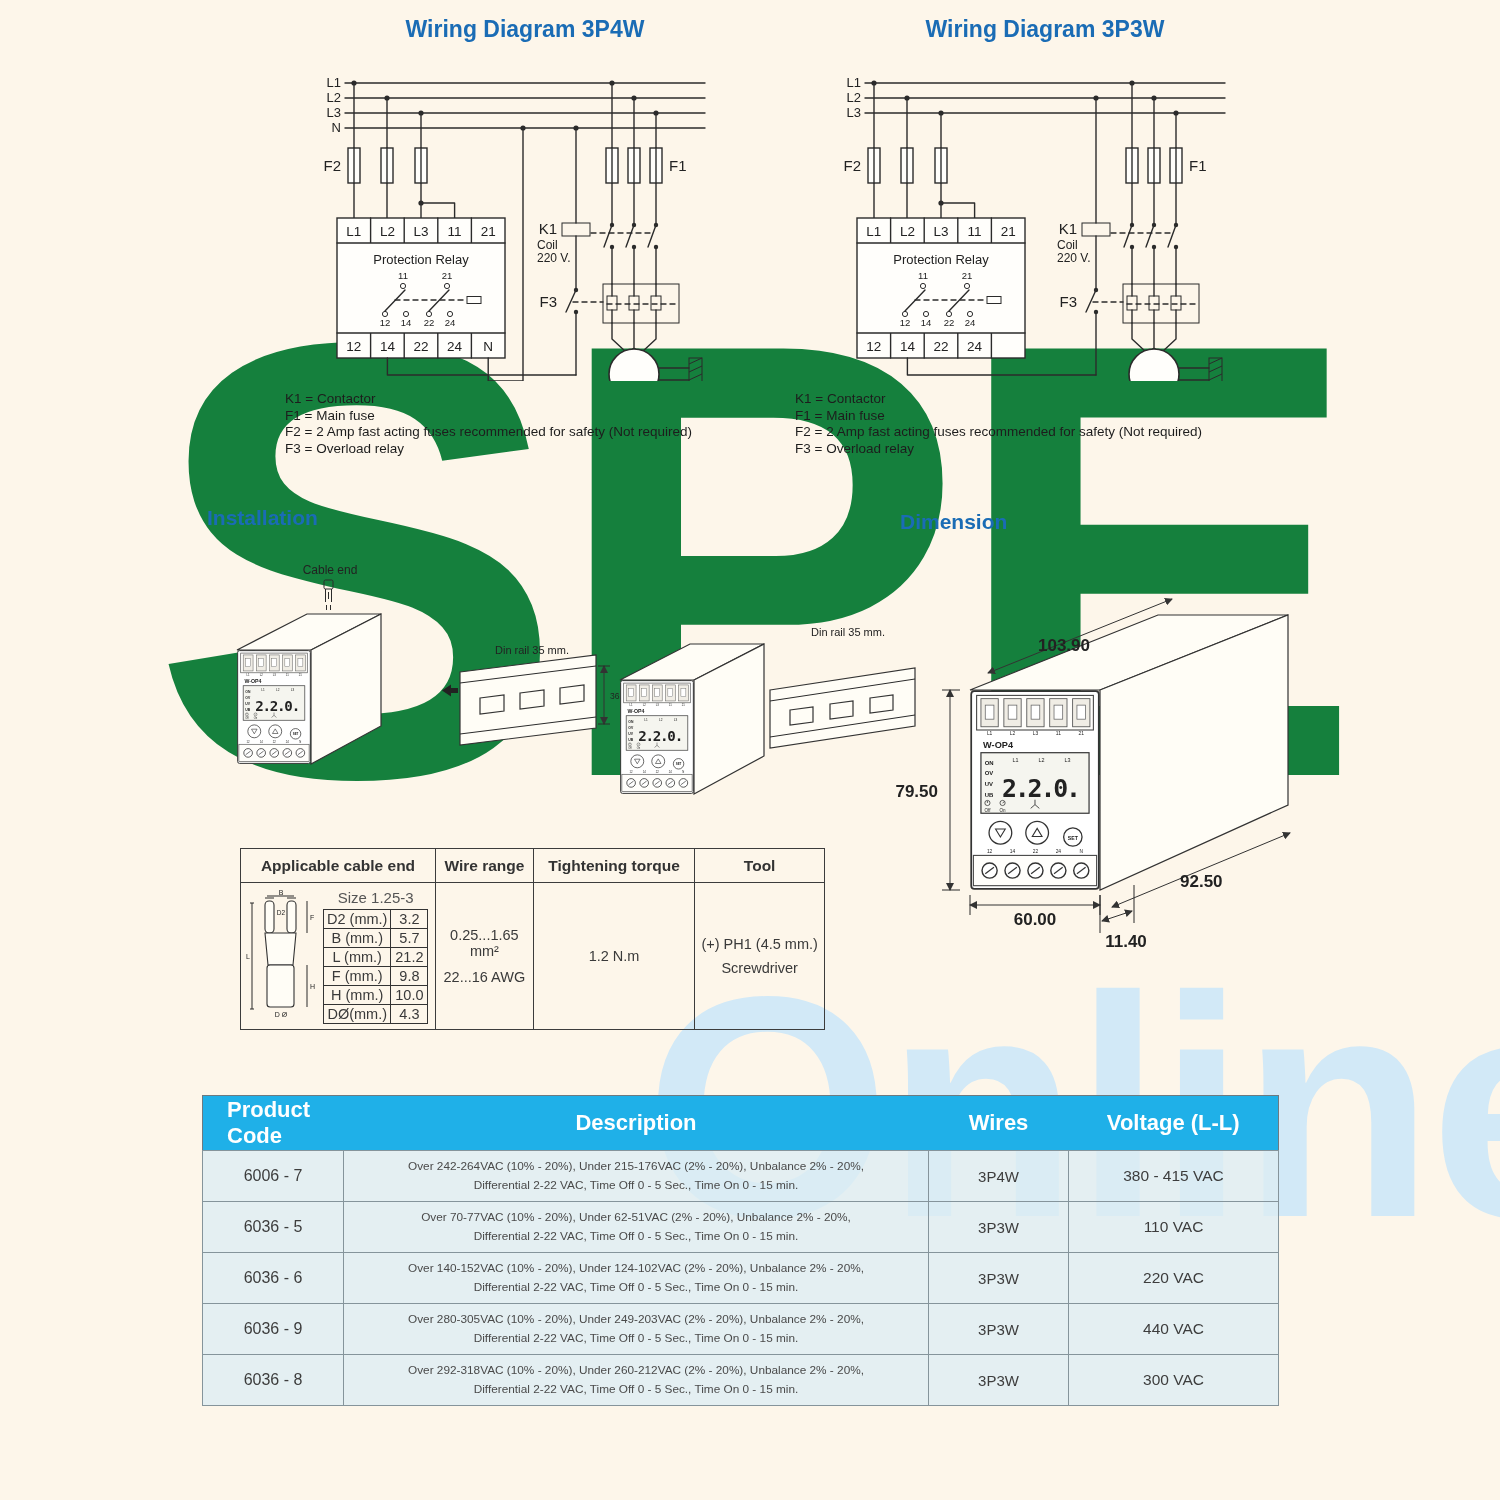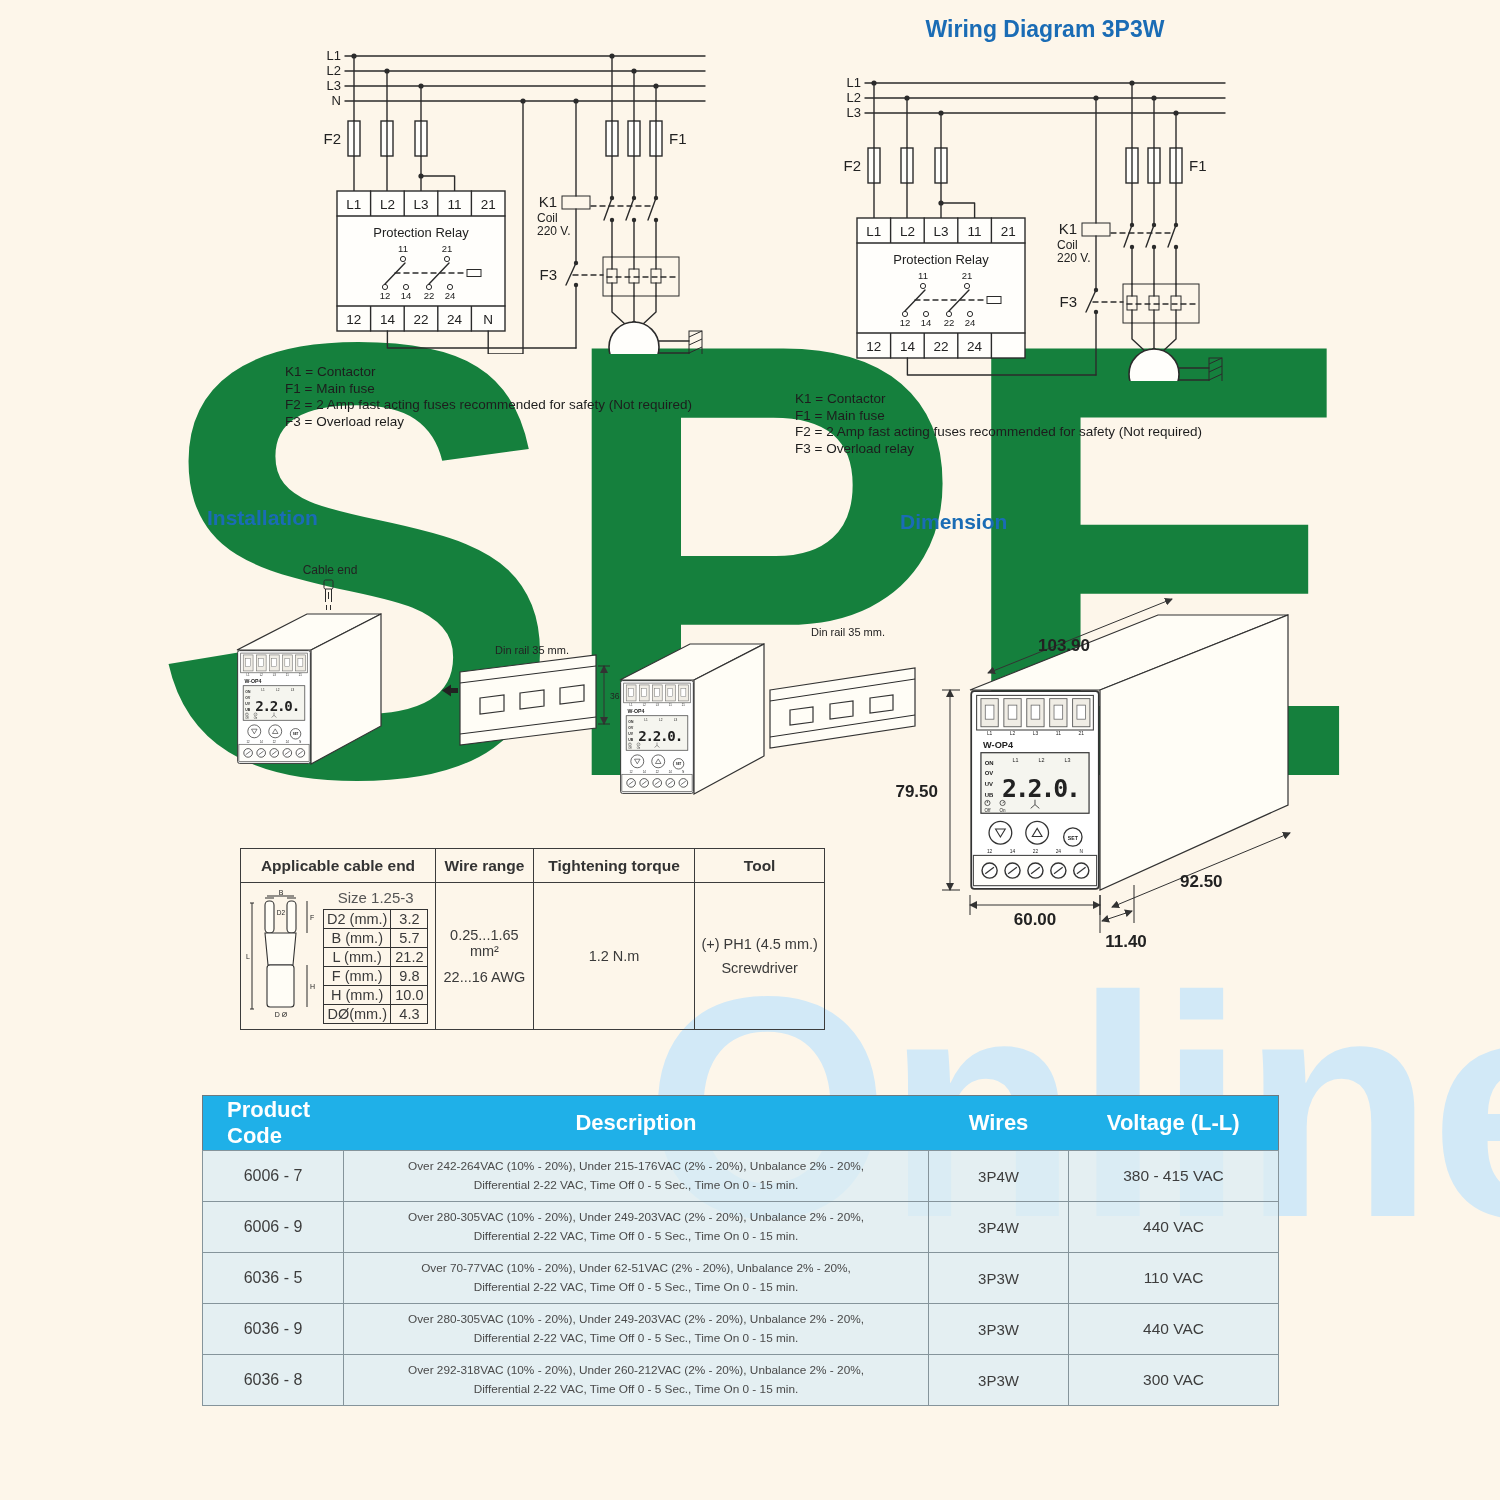--- a/index.html
+++ b/index.html
@@ -131,20 +131,21 @@
       <line x1="56.4" y1="170" x2="64.4" y2="164" stroke="#333" stroke-width="1.1"></line>
       <circle cx="81.6" cy="167" r="7" fill="#fff" stroke="#333" stroke-width="1.3"></circle>
       <line x1="77.6" y1="170" x2="85.6" y2="164" stroke="#333" stroke-width="1.1"></line>
       <circle cx="102.8" cy="167" r="7" fill="#fff" stroke="#333" stroke-width="1.3"></circle>
       <line x1="98.8" y1="170" x2="106.8" y2="164" stroke="#333" stroke-width="1.1"></line>
     </g>
   </symbol>
 </svg>
 
 <div class="abs z1" style="left:285px;top:16px;width:480px;">
+  <div class="wiring-title blue-title">Wiring Diagram 3P4W</div>
   <svg width="480" height="338" viewBox="0 0 480 338">
 
     <g text-anchor="end" class="fs13">
       <text x="56" y="44">L1</text>
       <text x="56" y="59">L2</text>
       <text x="56" y="74">L3</text>
       <text x="56" y="89">N</text>
     </g>
     <g class="w">
       <path d="M60 40 H420 M60 55 H420 M60 70 H420 M60 85 H420"></path>
@@ -607,38 +608,38 @@
     <tr>
       <td class="code-cell">6006 - 7</td>
       <td>
         <div class="desc-line">Over 242-264VAC (10% - 20%), Under 215-176VAC (2% - 20%), Unbalance 2% - 20%,</div>
         <div class="desc-line">Differential 2-22 VAC, Time Off 0 - 5 Sec., Time On 0 - 15 min.</div>
       </td>
       <td class="wires-cell">3P4W</td>
       <td class="volt-cell">380 - 415 VAC</td>
     </tr>
     <tr>
-      <td class="code-cell">6006 - 9</td>
-      <td>
-        <div class="desc-line">Over 280-305VAC (10% - 20%), Under 249-203VAC (2% - 20%), Unbalance 2% - 20%,</div>
-        <div class="desc-line">Differential 2-22 VAC, Time Off 0 - 5 Sec., Time On 0 - 15 min.</div>
-      </td>
-      <td class="wires-cell">3P4W</td>
-      <td class="volt-cell">440 VAC</td>
-    </tr>
-    <tr>
       <td class="code-cell">6036 - 5</td>
       <td>
         <div class="desc-line">Over 70-77VAC (10% - 20%), Under 62-51VAC (2% - 20%), Unbalance 2% - 20%,</div>
         <div class="desc-line">Differential 2-22 VAC, Time Off 0 - 5 Sec., Time On 0 - 15 min.</div>
       </td>
       <td class="wires-cell">3P3W</td>
       <td class="volt-cell">110 VAC</td>
     </tr>
     <tr>
+      <td class="code-cell">6036 - 6</td>
+      <td>
+        <div class="desc-line">Over 140-152VAC (10% - 20%), Under 124-102VAC (2% - 20%), Unbalance 2% - 20%,</div>
+        <div class="desc-line">Differential 2-22 VAC, Time Off 0 - 5 Sec., Time On 0 - 15 min.</div>
+      </td>
+      <td class="wires-cell">3P3W</td>
+      <td class="volt-cell">220 VAC</td>
+    </tr>
+    <tr>
       <td class="code-cell">6036 - 9</td>
       <td>
         <div class="desc-line">Over 280-305VAC (10% - 20%), Under 249-203VAC (2% - 20%), Unbalance 2% - 20%,</div>
         <div class="desc-line">Differential 2-22 VAC, Time Off 0 - 5 Sec., Time On 0 - 15 min.</div>
       </td>
       <td class="wires-cell">3P3W</td>
       <td class="volt-cell">440 VAC</td>
     </tr>
     <tr>
       <td class="code-cell">6036 - 8</td>

